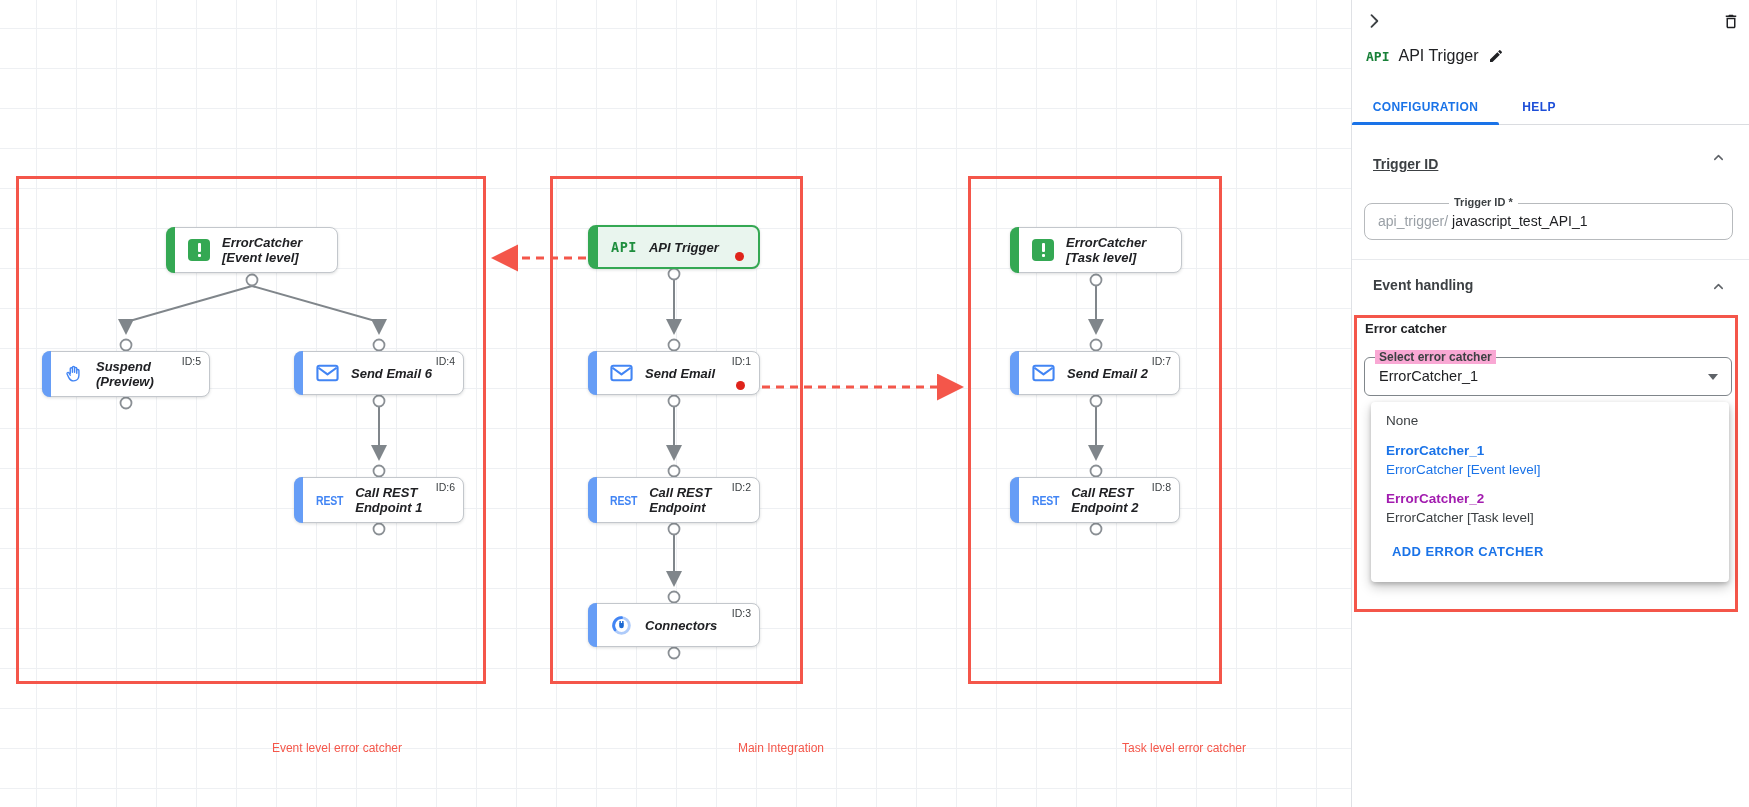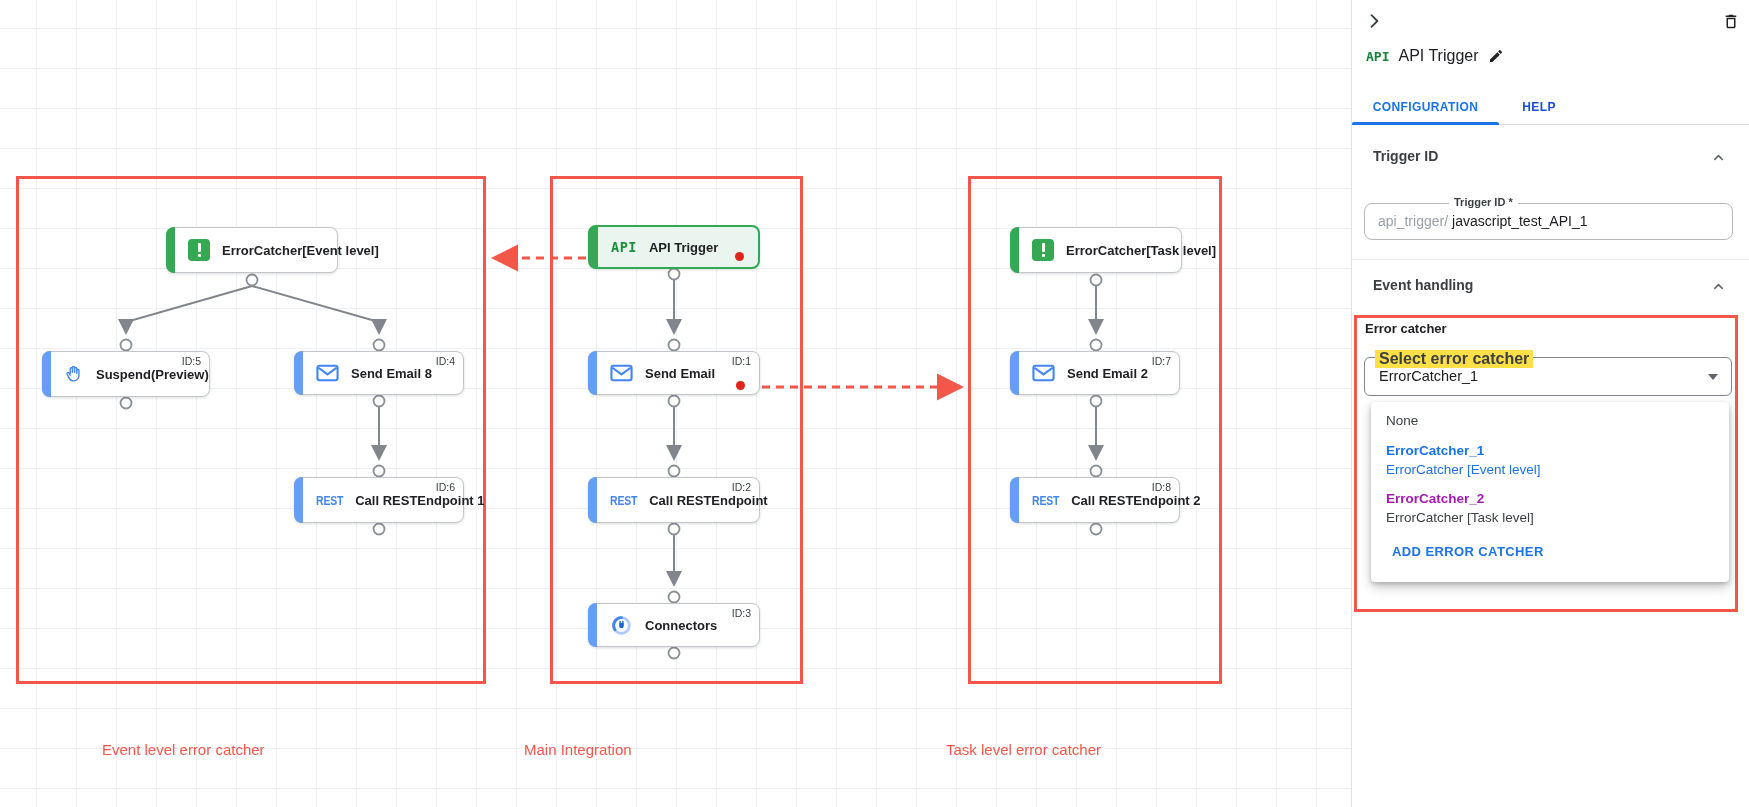--- a/index.html
+++ b/index.html
@@ -8,30 +8,30 @@
   #stage { position:relative; width:1749px; height:807px; overflow:hidden; background:#fff; }
 
   
   #canvas { position:absolute; left:0; top:0; width:1351px; height:807px;
     background-image: linear-gradient(#eef0f3 1px, transparent 1px),
                       linear-gradient(90deg, #eef0f3 1px, transparent 1px);
     background-size: 40px 40px; background-position:-4px -12px; }
   #wires { position:absolute; left:0; top:0; pointer-events:none; }
 
   .red-group { position:absolute; border:3px solid #f4564a; }
-  .group-caption { position:absolute; width:300px; text-align:left; font-size:15px; color:#f4564a; }
+  .group-caption { position:absolute; width:300px; text-align:right; font-size:12px; color:#f4564a; }
 
   .node { position:absolute; height:46px; background:#fff; border:1px solid #c3c7cc;
     border-radius:8px; box-shadow:0 1px 3px rgba(60,64,67,.18);
     display:flex; align-items:center; padding-left:21px; gap:12px; }
   .node .accent { position:absolute; left:-1px; top:-1px; bottom:-1px; width:9px;
     border-radius:8px 0 0 8px; }
   .accent-blue { background:#669df6; }
   .accent-green { background:#34a853; }
-  .node .labelwrap { display:flex; line-height:15px; }
+  .node .labelwrap { display:flex; flex-direction:column; line-height:15px;font-style:italic; }
   .node .lab { font-size:13px; font-weight:700; color:#202124; white-space:nowrap; }
   .node .badge { position:absolute; top:3px; right:8px; font-size:10.5px; font-weight:400; color:#3c4043; }
   .node.trigger { background:#e9f5ee; border:2px solid #34a853; height:44px; }
   .red-dot { position:absolute; right:14px; bottom:6px; width:9px; height:9px; border-radius:50%; background:#df241b; }
 
   .icon-error { width:22px; height:22px; border-radius:4px; background:#34a853; position:relative; flex:0 0 auto; }
   .icon-error::before { content:""; position:absolute; left:9.5px; top:4px; width:3px; height:9px; background:#fff; border-radius:1px; }
   .icon-error::after { content:""; position:absolute; left:9.5px; top:15px; width:3px; height:3px; background:#fff; border-radius:1px; }
 
   .logo-api { font-family:"DejaVu Sans Mono", monospace; font-weight:700; font-size:13.5px;
@@ -68,22 +68,22 @@
   .fval .prefix { color:#9aa0a6; }
   .fval .main { color:#202124; margin-left:4px; }
 
   .p-divider { position:absolute; left:0; top:259px; width:398px; border-top:1px solid #e8eaed; }
 
   .p-redbox { position:absolute; left:2px; top:315px; width:384px; height:297px; border:3px solid #f4564a; }
   .p-ec-label { position:absolute; left:13px; top:321px; font-size:13px; font-weight:700; color:#202124; }
 
   .p-select { position:absolute; left:12px; top:357px; width:368px; height:39px;
     border:1px solid #80868b; border-radius:6px; background:#fff; cursor:pointer; }
-  .p-select .flabel { position:absolute; left:10px; top:-8px; background:#fde047; padding:0 4px;
-    font-size:16px; font-weight:700; color:#3c4043; }
+  .p-select .flabel { position:absolute; left:10px; top:-8px; background:#f9a8d4; padding:0 4px;
+    font-size:12px; font-weight:700; color:#3c4043; }
   .p-select .sval { position:absolute; left:14px; top:0; line-height:37px; font-size:14.5px; color:#202124; }
   .p-select .caret { position:absolute; right:13px; top:16px; width:0; height:0;
     border-left:5.5px solid transparent; border-right:5.5px solid transparent; border-top:6.5px solid #5f6368; }
 
   .p-menu { position:absolute; left:19px; top:402px; width:358px; height:180px; background:#fff;
     border-radius:4px; box-shadow:0 2px 4px rgba(0,0,0,.18), 0 5px 12px rgba(0,0,0,.22);padding-left:24px; }
   .m-item { position:absolute; left:15px; font-size:13.5px; cursor:pointer; white-space:nowrap; }
   .m-none { top:11px; color:#3c4043; }
   .m-t1 { top:41px; color:#1a73e8; font-weight:700; }
   .m-s1 { top:60px; color:#1a73e8; }
@@ -174,21 +174,21 @@
       <span class="badge">ID:5</span>
     </div>
 
     <div class="node" style="left:294px; top:351px; width:170px; height:44px;">
       <span class="accent accent-blue"></span>
       <svg class="svgicon" width="23" height="18" viewBox="0 0 24 18">
         <rect x="1.5" y="1.5" width="21" height="15" rx="2" fill="#fff" stroke="#4285f4" stroke-width="2.2"></rect>
         <path d="M2.5 3.5 L12 10.5 L21.5 3.5" fill="none" stroke="#4285f4" stroke-width="2.2" stroke-linejoin="round"></path>
       </svg>
       <span class="labelwrap">
-          <span class="lab">Send Email 8</span>
+          <span class="lab">Send Email 6</span>
         </span>
       <span class="badge">ID:4</span>
     </div>
 
     <div class="node" style="left:294px; top:477px; width:170px;">
       <span class="accent accent-blue"></span>
       <span class="logo-rest">REST</span>
       <span class="labelwrap">
           <span class="lab">Call REST</span>
           <span class="lab">Endpoint 1</span>
@@ -291,21 +291,21 @@
         <path d="M3 17.25V21h3.75L17.8 9.94l-3.75-3.75L3 17.25zM20.71 7.04c.39-.39.39-1.02 0-1.41l-2.34-2.34a.996.996 0 0 0-1.41 0l-1.83 1.83 3.75 3.75 1.83-1.83z" fill="#202124"></path>
       </svg>
     </div>
 
     <div class="p-tabs">
       <div class="p-tab active" style="left:0; width:147px;">CONFIGURATION</div>
       <div class="p-tab idle" style="left:147px; width:80px;">HELP</div>
       <div class="p-tab-underline"></div>
     </div>
 
-    <div class="p-section" style="top:148px;">Trigger ID</div>
+    <div class="p-section" style="top:156px;text-decoration:underline;">Trigger ID</div>
     <svg class="p-chevup" style="top:150px;" viewBox="0 0 24 24">
       <path d="M6 15l6-6 6 6" fill="none" stroke="#5f6368" stroke-width="2.4" stroke-linecap="round" stroke-linejoin="round"></path>
     </svg>
 
     <div class="p-input">
       <span class="flabel">Trigger ID *</span>
       <span class="fval"><span class="prefix">api_trigger/</span><span class="main">javascript_test_API_1</span></span>
     </div>
 
     <div class="p-divider"></div>

